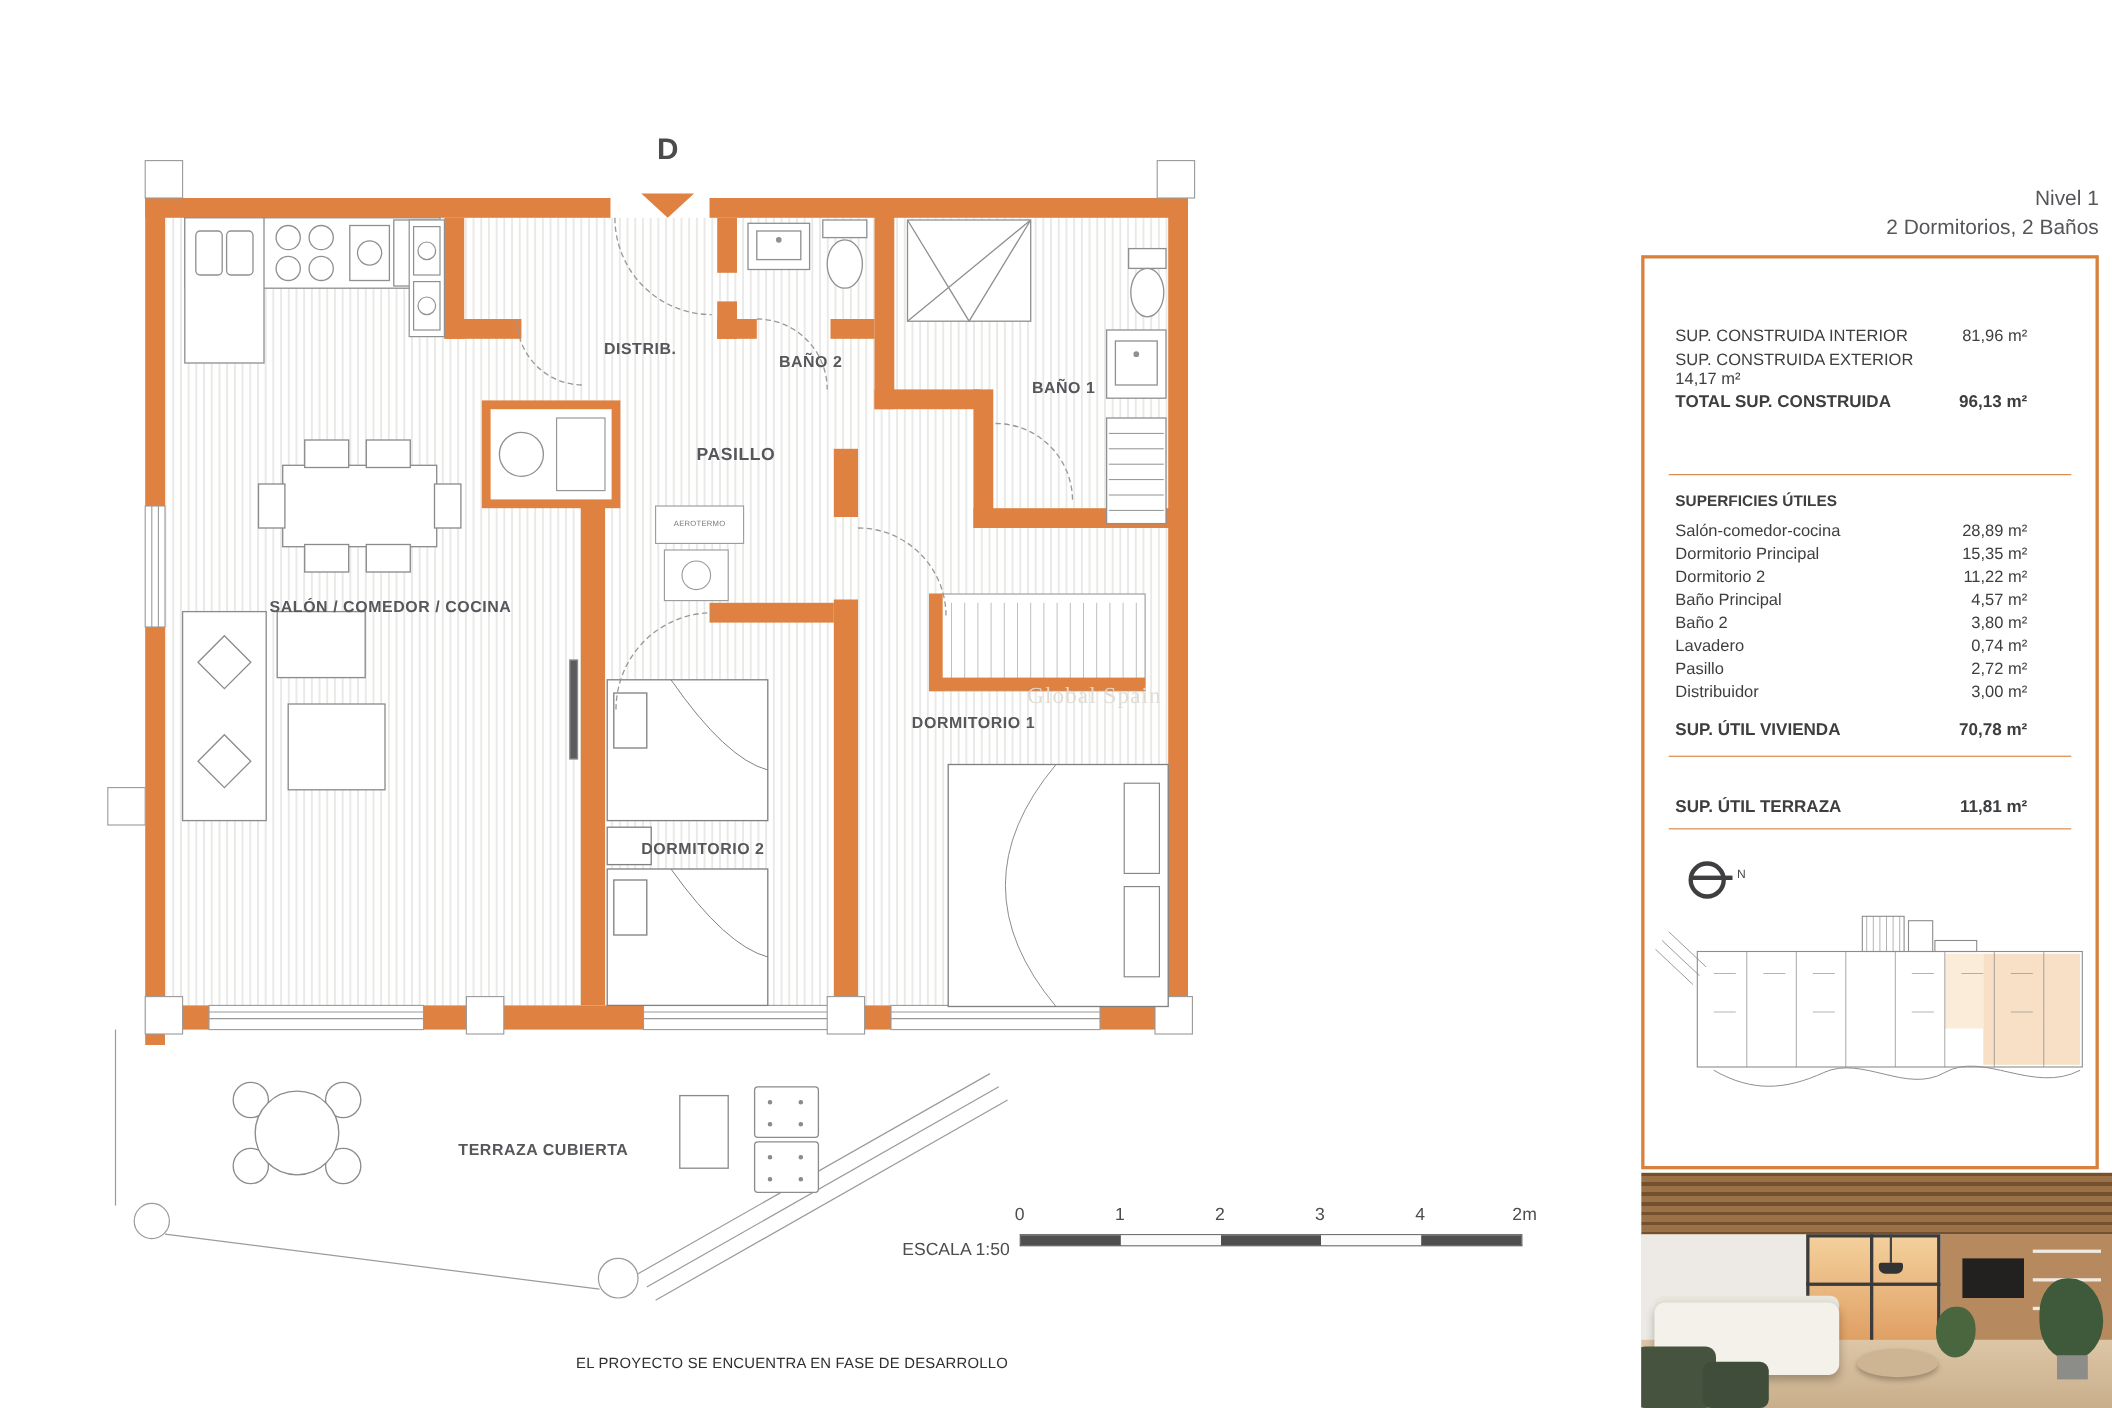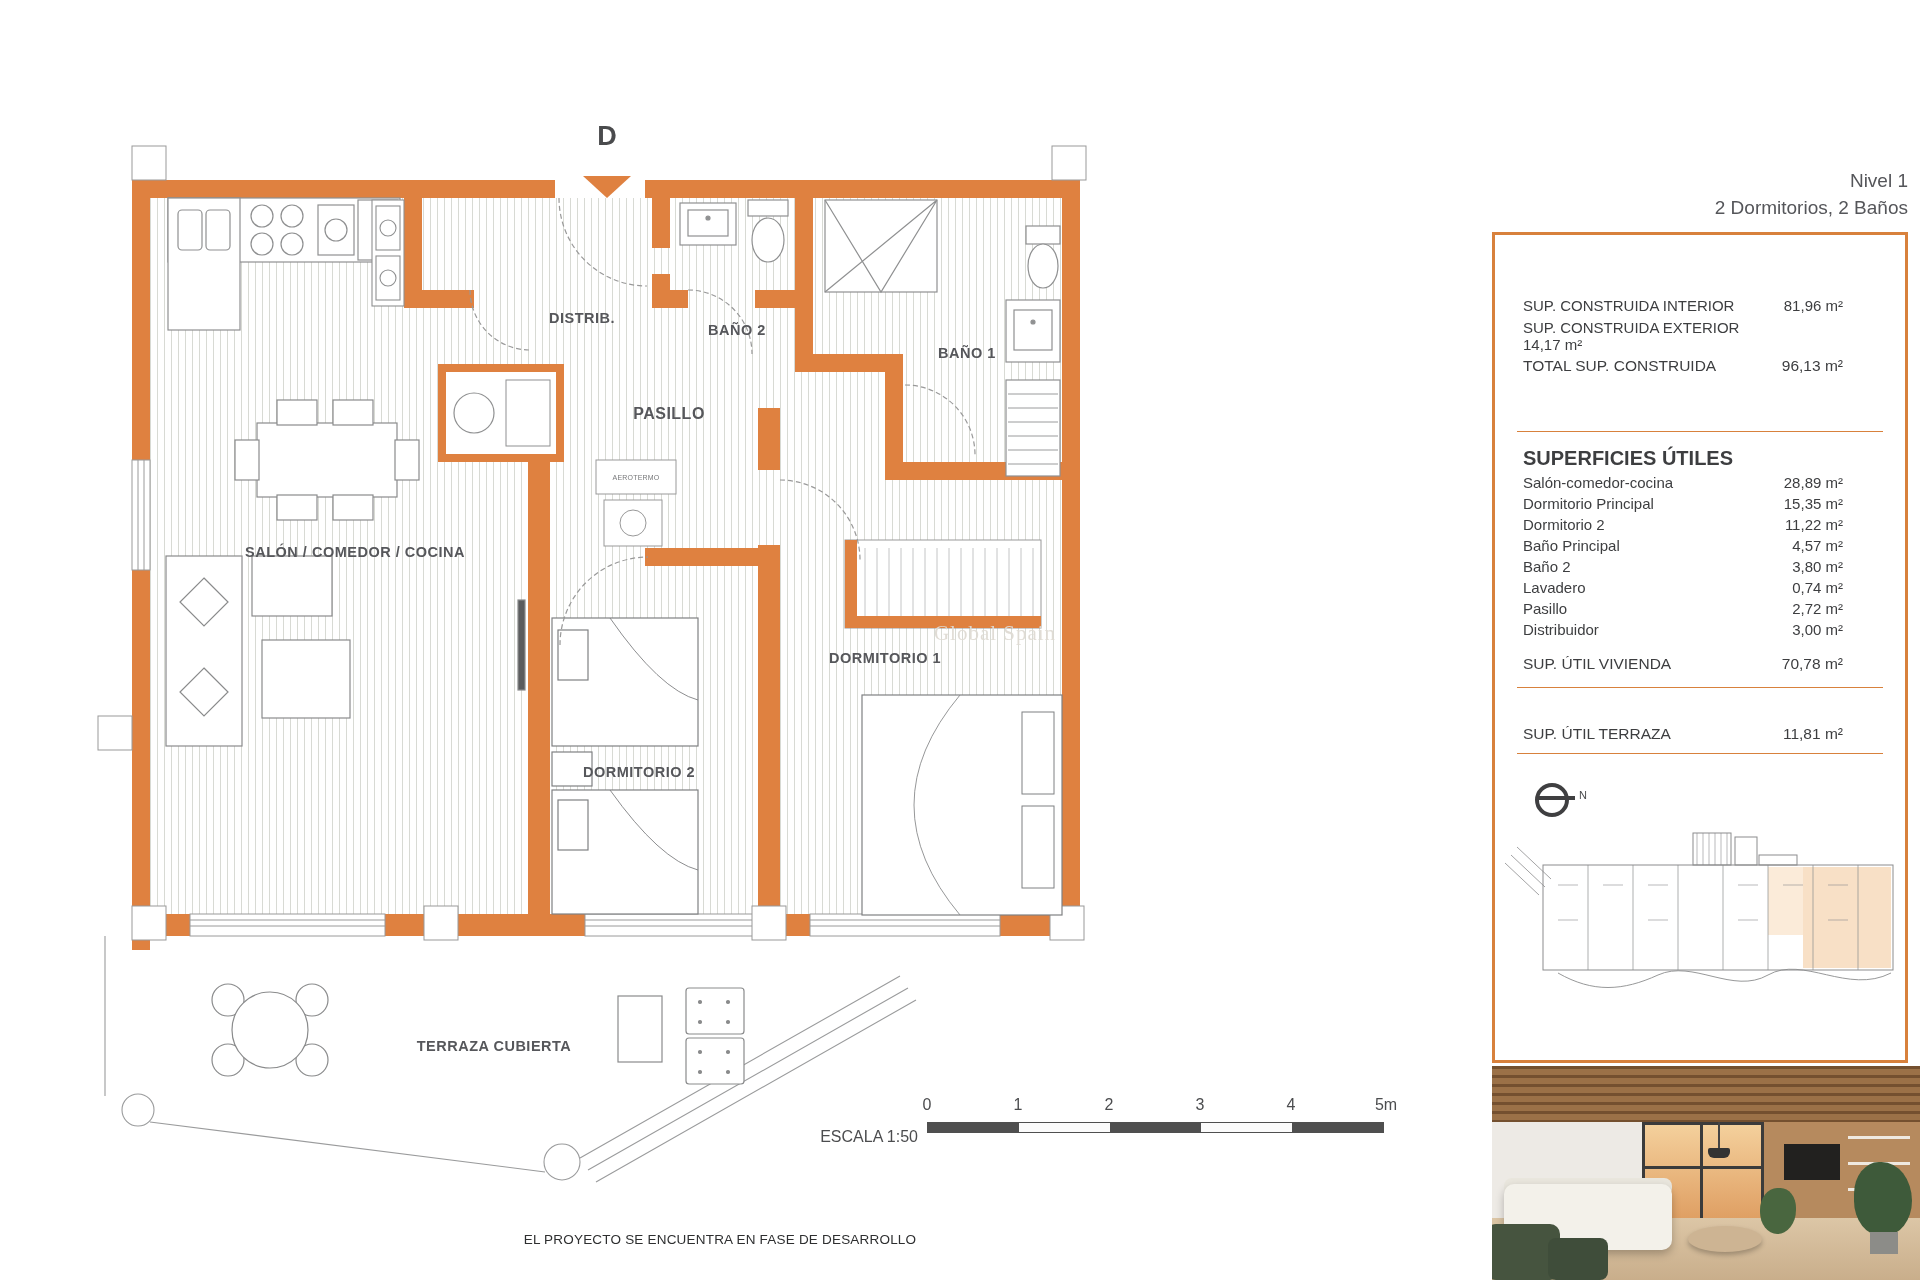--- a/index.html
+++ b/index.html
@@ -32,23 +32,23 @@
 
   
   .title-box{position:absolute;left:1480px;top:22px;width:384px;height:98px;border:4px solid #D8813C;
              display:flex;align-items:center;justify-content:center;font-size:29px;letter-spacing:6px;
              color:#3f4042;font-weight:400;}
   .subtitle{position:absolute;right:12px;top:168px;text-align:right;font-size:19px;color:#55565a;line-height:1.4;}
 
   .panel{position:absolute;left:1492px;top:232px;width:416px;height:831px;border:3px solid #D8813C;box-sizing:border-box;}
   .prow{position:absolute;left:28px;right:62px;display:flex;justify-content:space-between;
         font-size:15px;color:#3d3e40;white-space:nowrap;}
-  .prow.b{font-weight:400;font-size:15.5px;}
+  .prow.b{font-weight:700;font-size:15.5px;}
   .oline{position:absolute;left:22px;right:22px;border-top:1.6px solid #D8813C;}
-  .panel-header{position:absolute;left:28px;font-weight:700;font-size:20px;color:#3d3e40;}
+  .panel-header{position:absolute;left:28px;font-weight:700;font-size:14px;color:#3d3e40;}
 
   
   .compass-circle{position:absolute;left:40px;top:548px;width:26px;height:26px;border:4px solid #3f3f41;border-radius:50%;}
   .compass-bar{position:absolute;left:44px;top:561px;width:36px;height:4px;background:#3f3f41;}
   .compass-n{position:absolute;left:84px;top:554px;font-size:11px;color:#4a4b4d;}
 
   
   .photo{position:absolute;left:1492px;top:1066px;width:428px;height:214px;overflow:hidden;background:#e8e5e0;}
   .ph{position:absolute;}
   .ceiling{left:0;top:0;right:0;height:56px;background:repeating-linear-gradient(180deg,#74502f 0 3px,#9b7147 3px 9px);}
@@ -288,21 +288,21 @@
       <div class="seg lite"></div>
       <div class="seg dark"></div>
       <div class="seg lite"></div>
       <div class="seg dark"></div>
   </div>
   <span class="scaletick" style="left:927px;">0</span>
   <span class="scaletick" style="left:1018px;">1</span>
   <span class="scaletick" style="left:1109px;">2</span>
   <span class="scaletick" style="left:1200px;">3</span>
   <span class="scaletick" style="left:1291px;">4</span>
-  <span class="scaletick" style="left:1386px;">5m</span>
+  <span class="scaletick" style="left:1386px;">2m</span>
 
   
   <div class="disclaimer">
     <div>EL PROYECTO SE ENCUENTRA EN FASE DE DESARROLLO</div>
   </div>
 
   
 
   <div class="subtitle">
     <div>Nivel 1</div>

